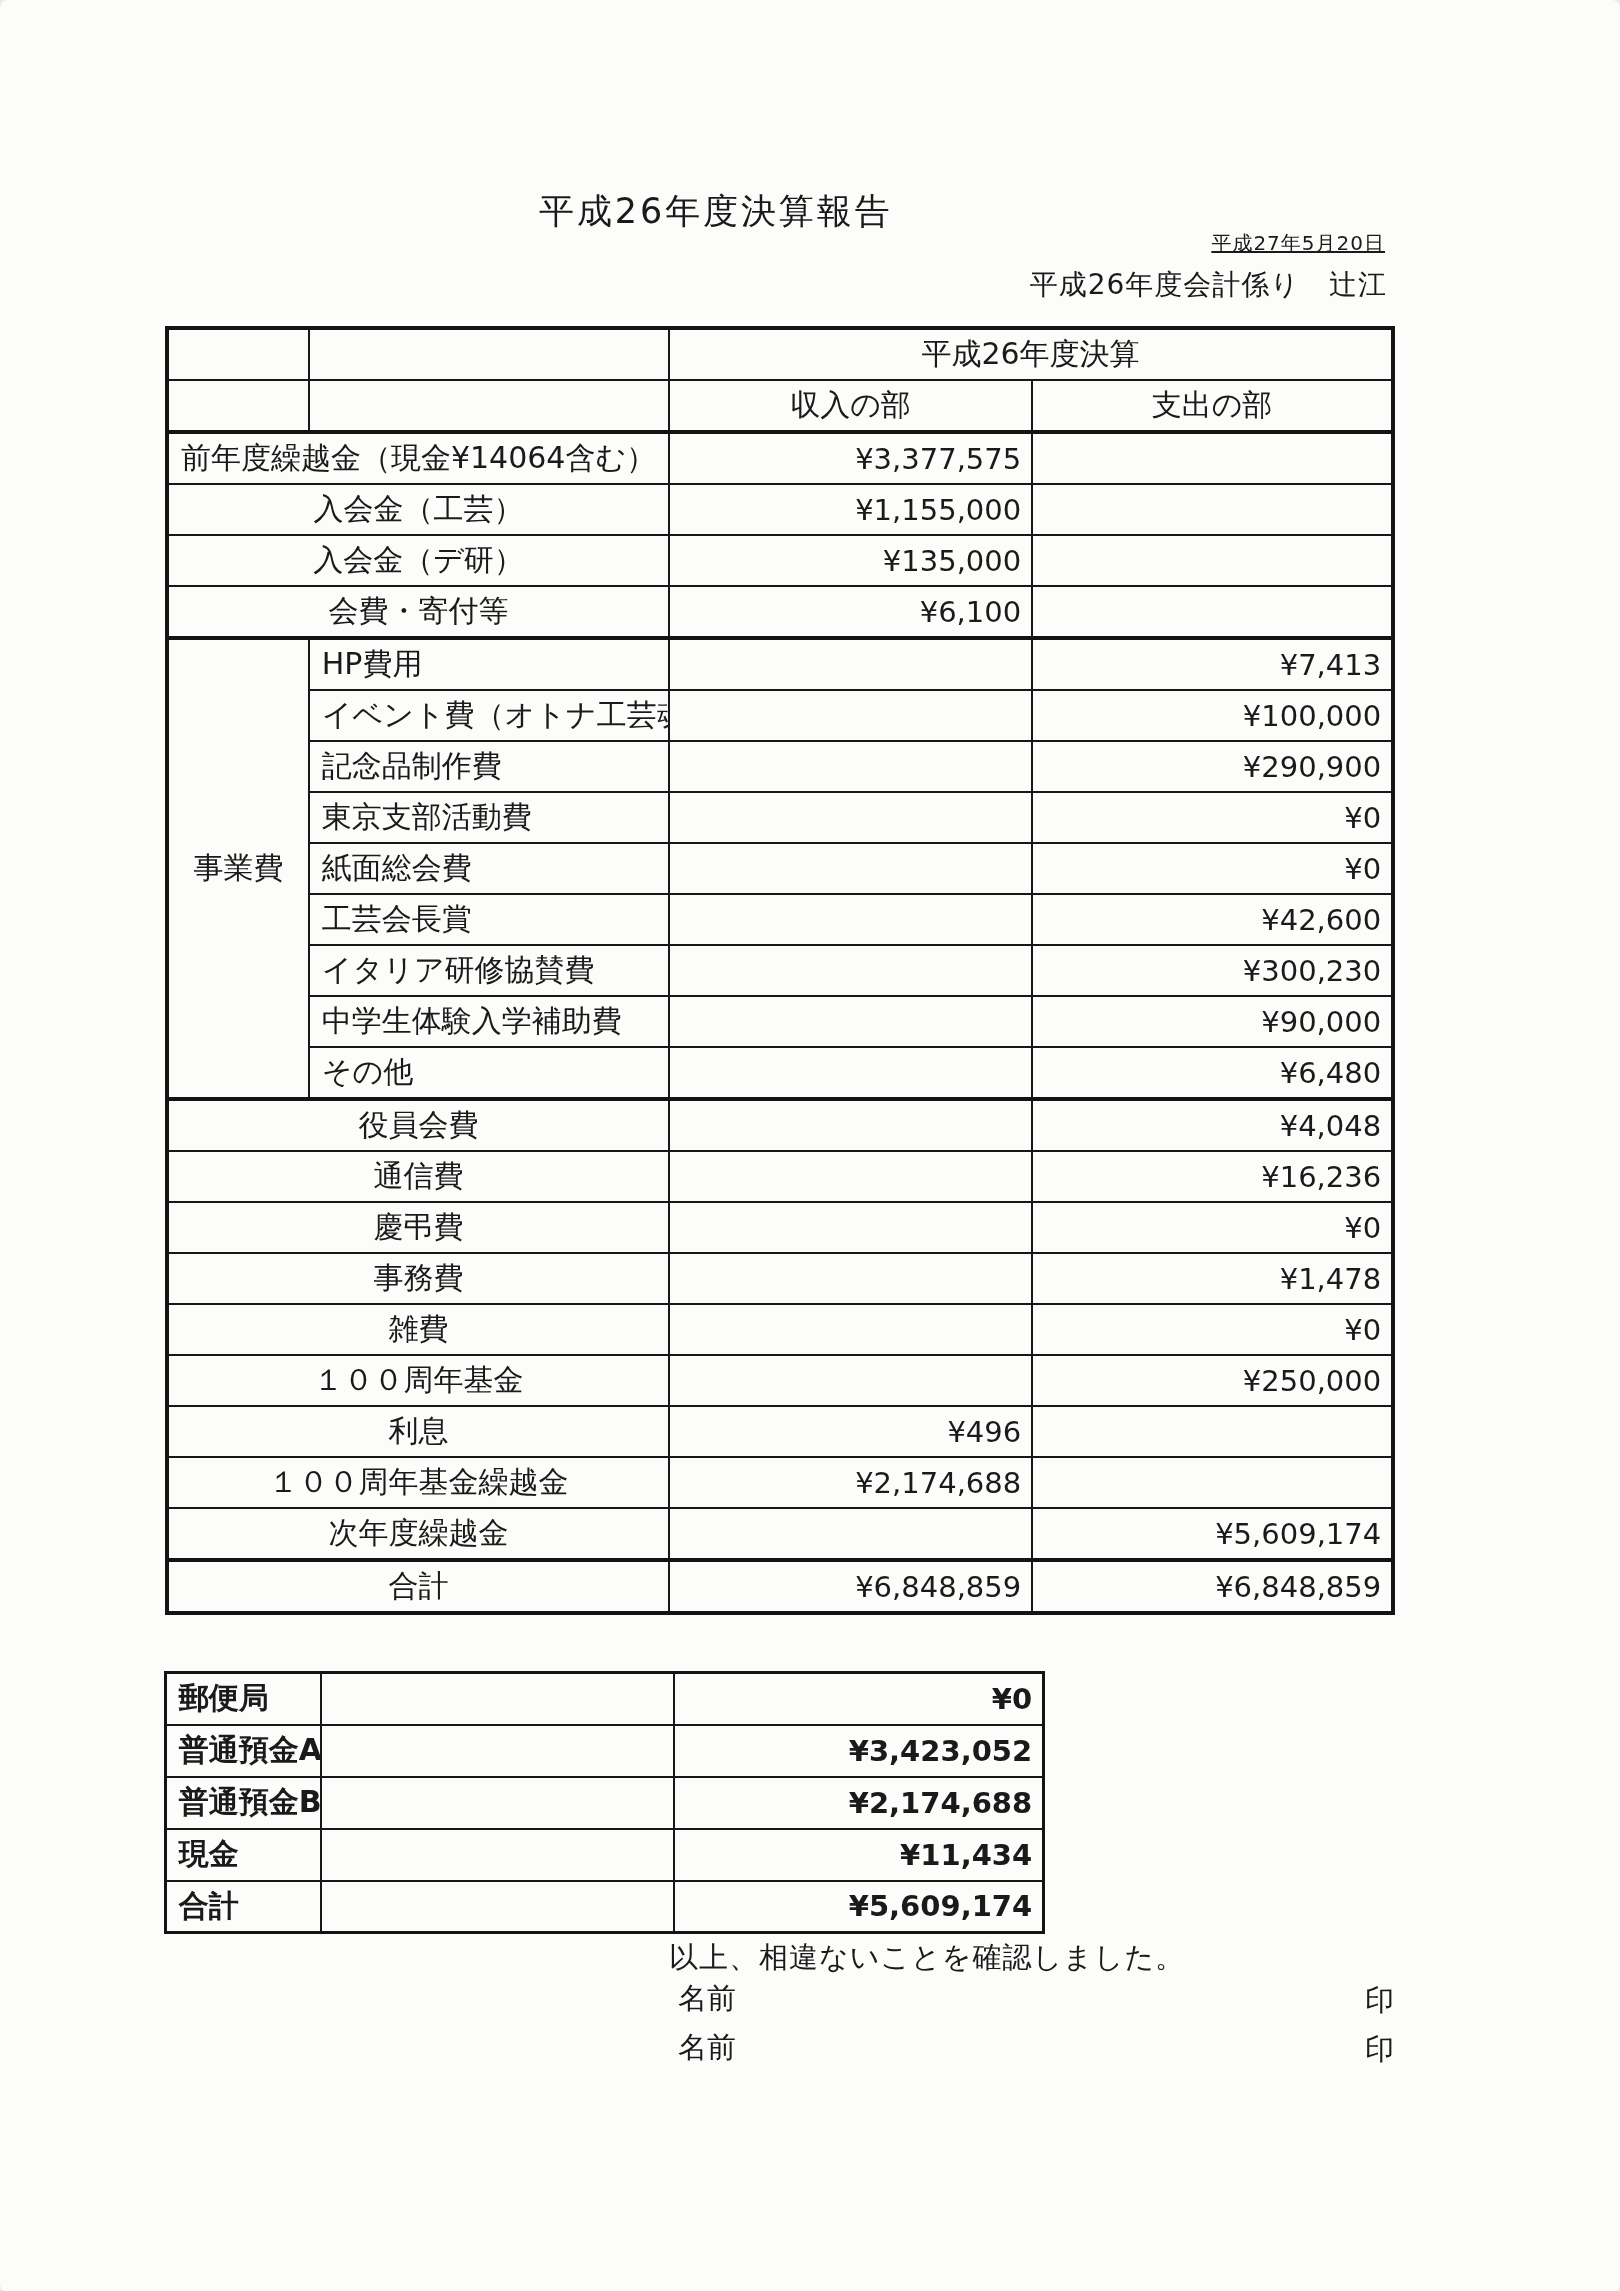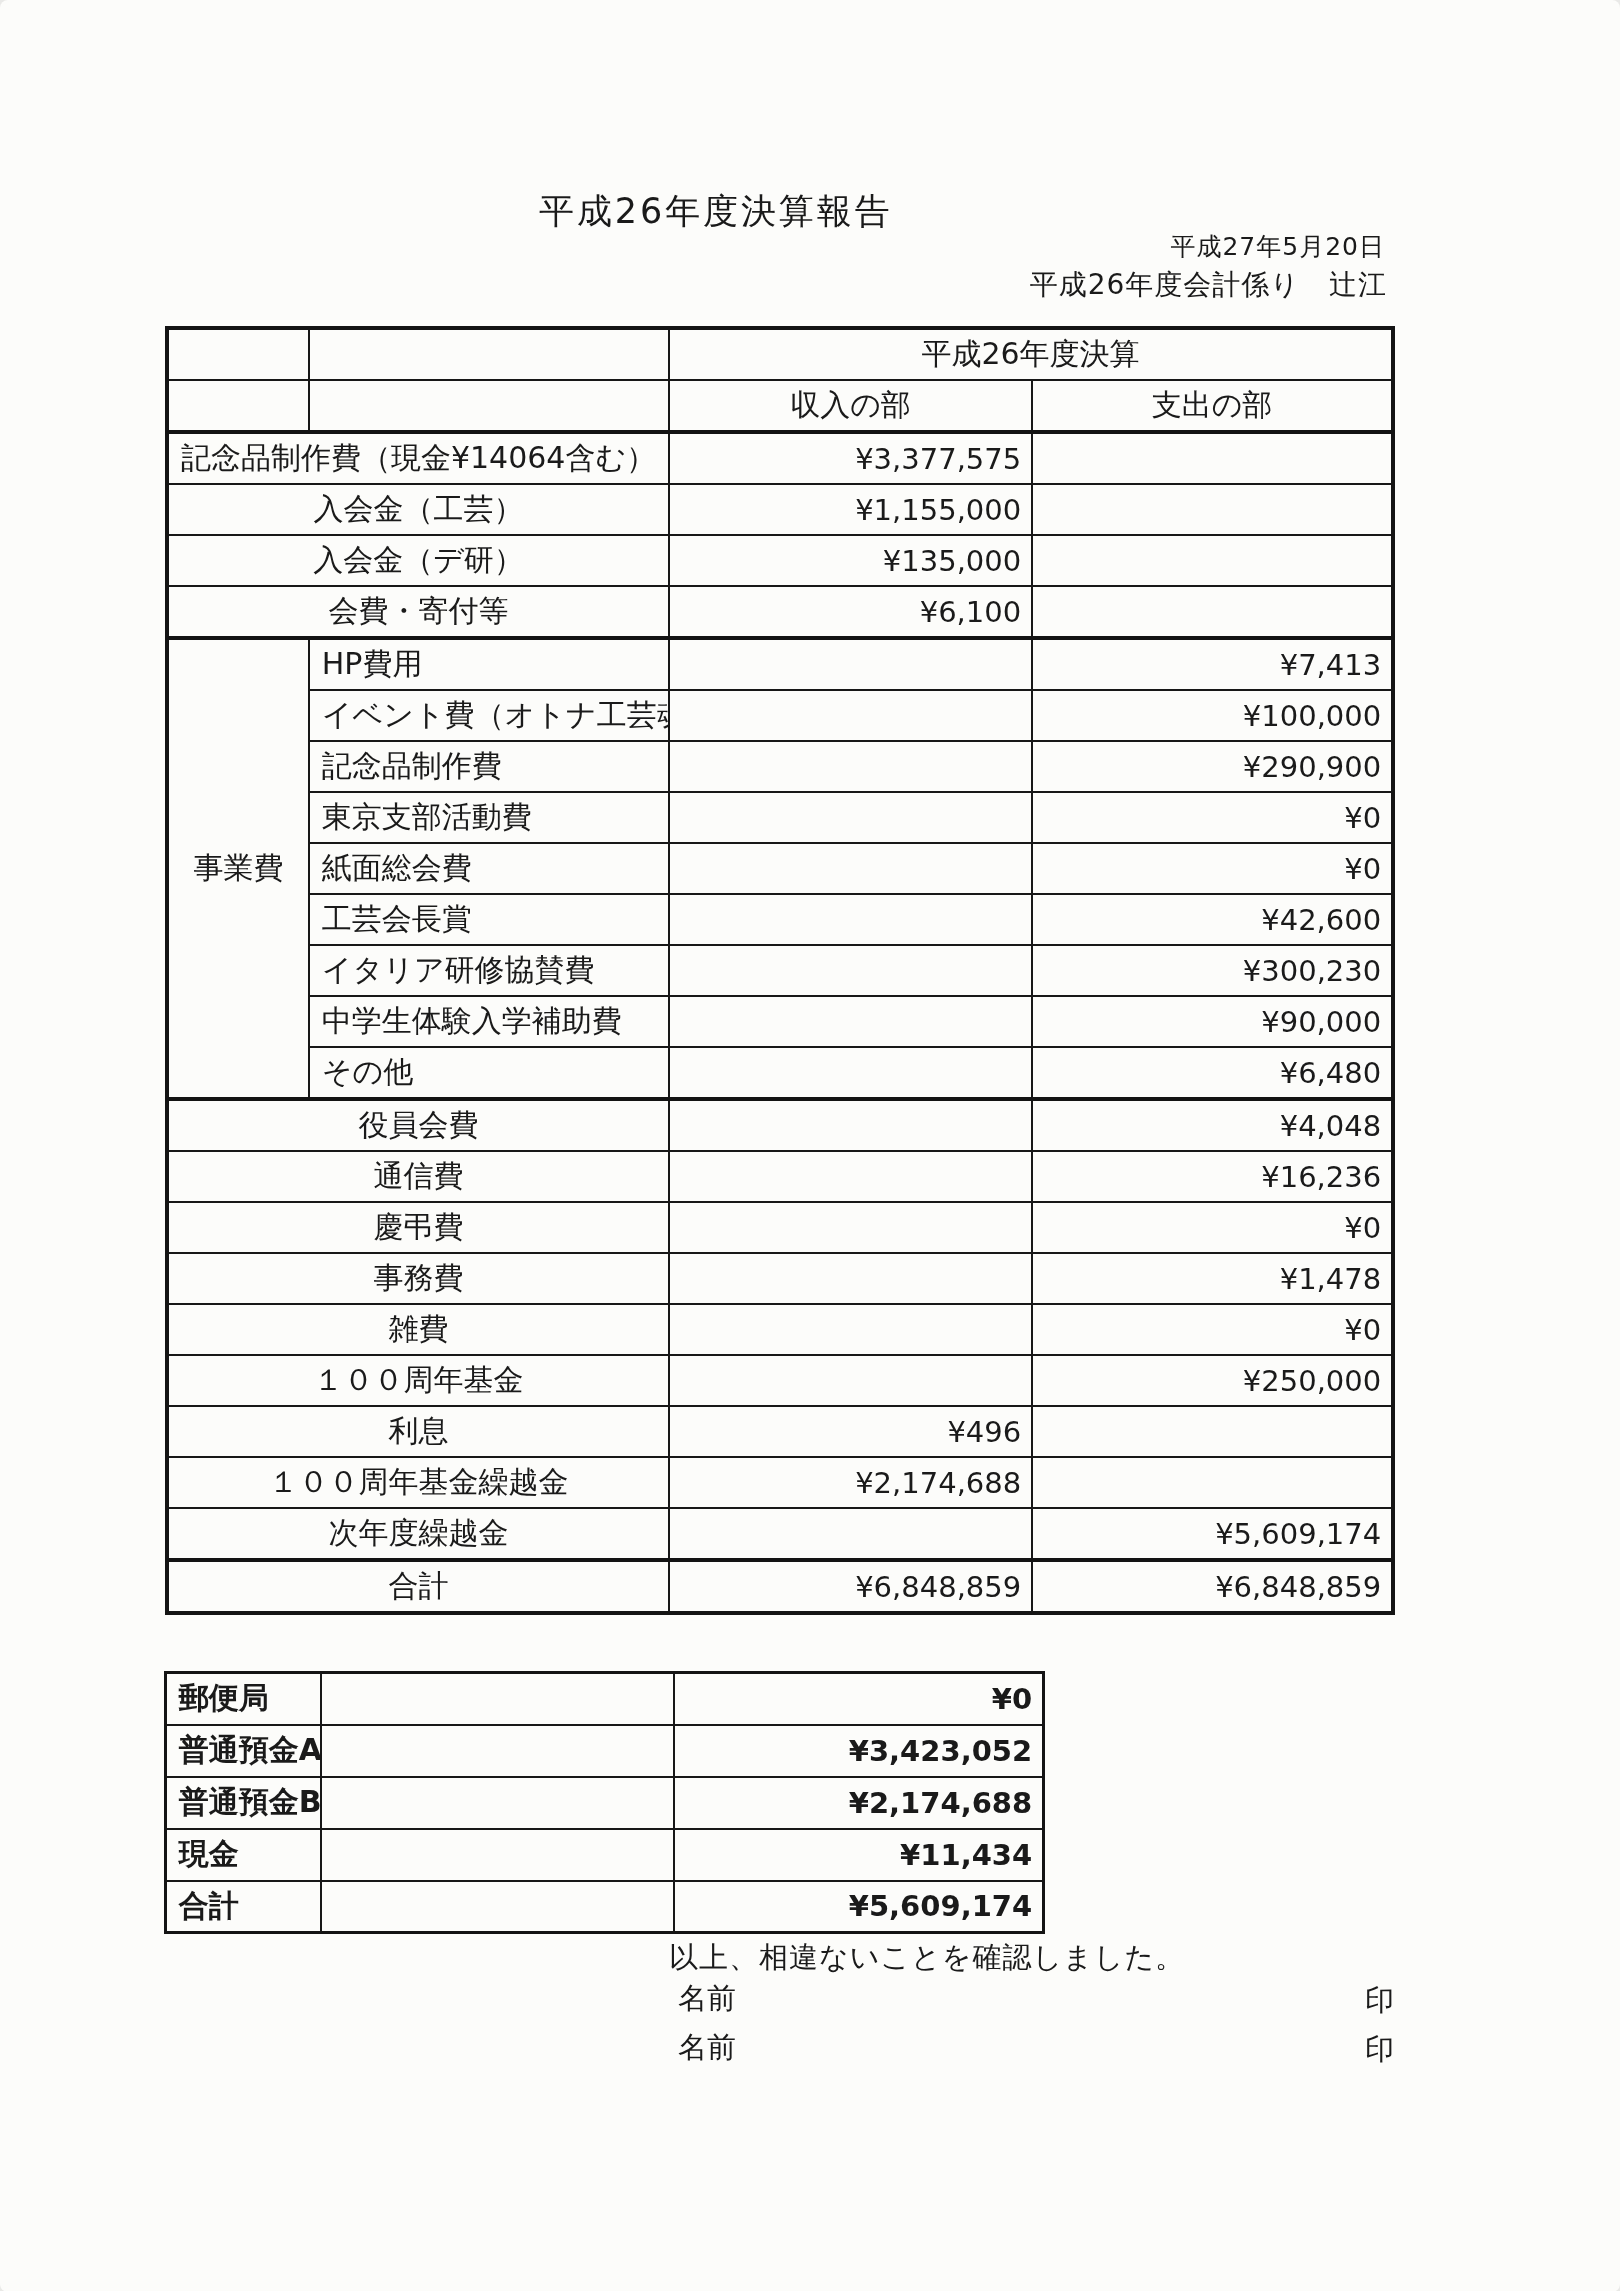--- a/index.html
+++ b/index.html
@@ -15,21 +15,21 @@
     background:#fcfcfa;
     overflow:hidden;
     border-radius:8px;
   }
   .title{
     position:absolute;left:539px;top:188px;
     font-size:35px;letter-spacing:2.9px;white-space:nowrap;
   }
   .date-line{
     position:absolute;right:235px;top:230px;
-    font-size:25px;letter-spacing:1px;white-space:nowrap;text-align:right;
+    font-size:20px;letter-spacing:1px;white-space:nowrap;text-align:right;text-decoration:underline;
   }
   .accountant-line{
     position:absolute;right:233px;top:266px;
     font-size:28px;letter-spacing:1px;white-space:nowrap;text-align:right;margin-left:24px;
   }
   table{border-collapse:collapse;table-layout:fixed;}
   td{
     font-size:30px;
     overflow:hidden;white-space:nowrap;
     padding:0;
@@ -91,21 +91,21 @@
       <td colspan="2" class="cell-center">平成26年度決算</td>
     </tr>
     <tr class="hdr-bottom">
       <td></td>
       <td></td>
       <td class="cell-center">収入の部</td>
       <td class="cell-center">支出の部</td>
     </tr>
 
     <tr>
-      <td colspan="2" class="cell-center">記念品制作費（現金¥14064含む）</td>
+      <td colspan="2" class="cell-center">前年度繰越金（現金¥14064含む）</td>
       <td class="cell-money">¥3,377,575</td>
       <td class="cell-money"></td>
     </tr>
     <tr>
       <td colspan="2" class="cell-center">入会金（工芸）</td>
       <td class="cell-money">¥1,155,000</td>
       <td class="cell-money"></td>
     </tr>
     <tr>
       <td colspan="2" class="cell-center">入会金（デ研）</td>

